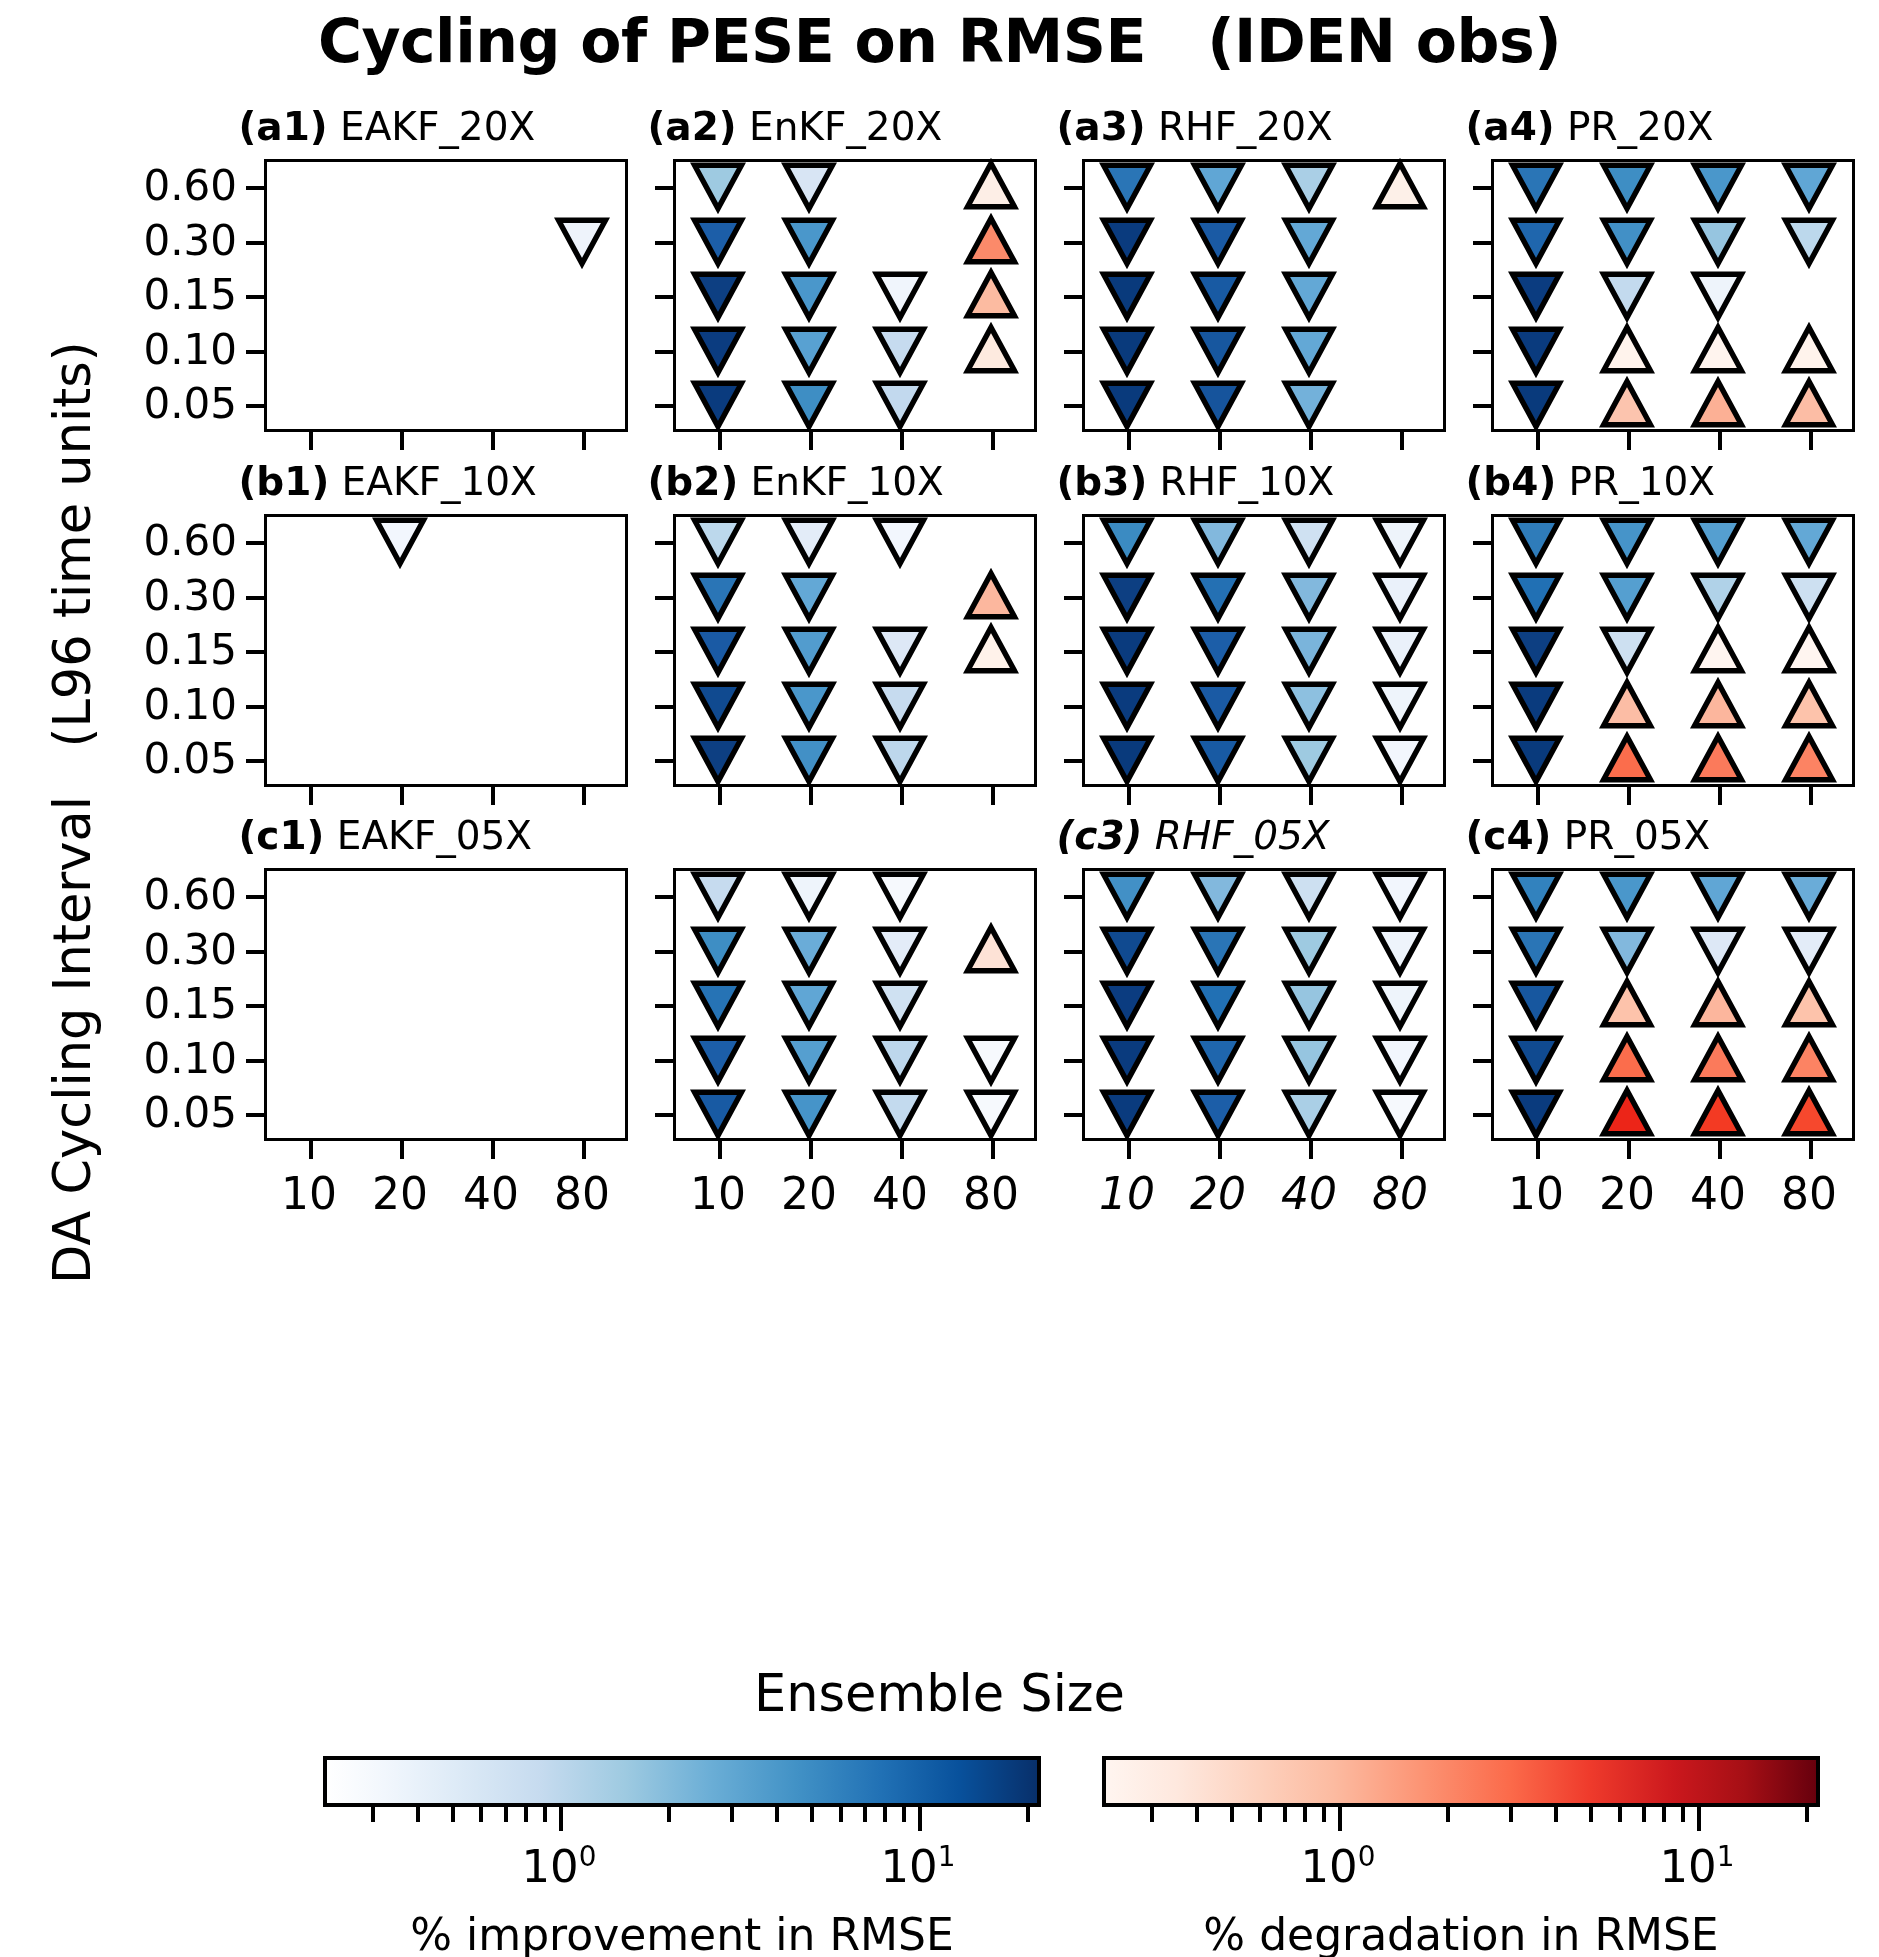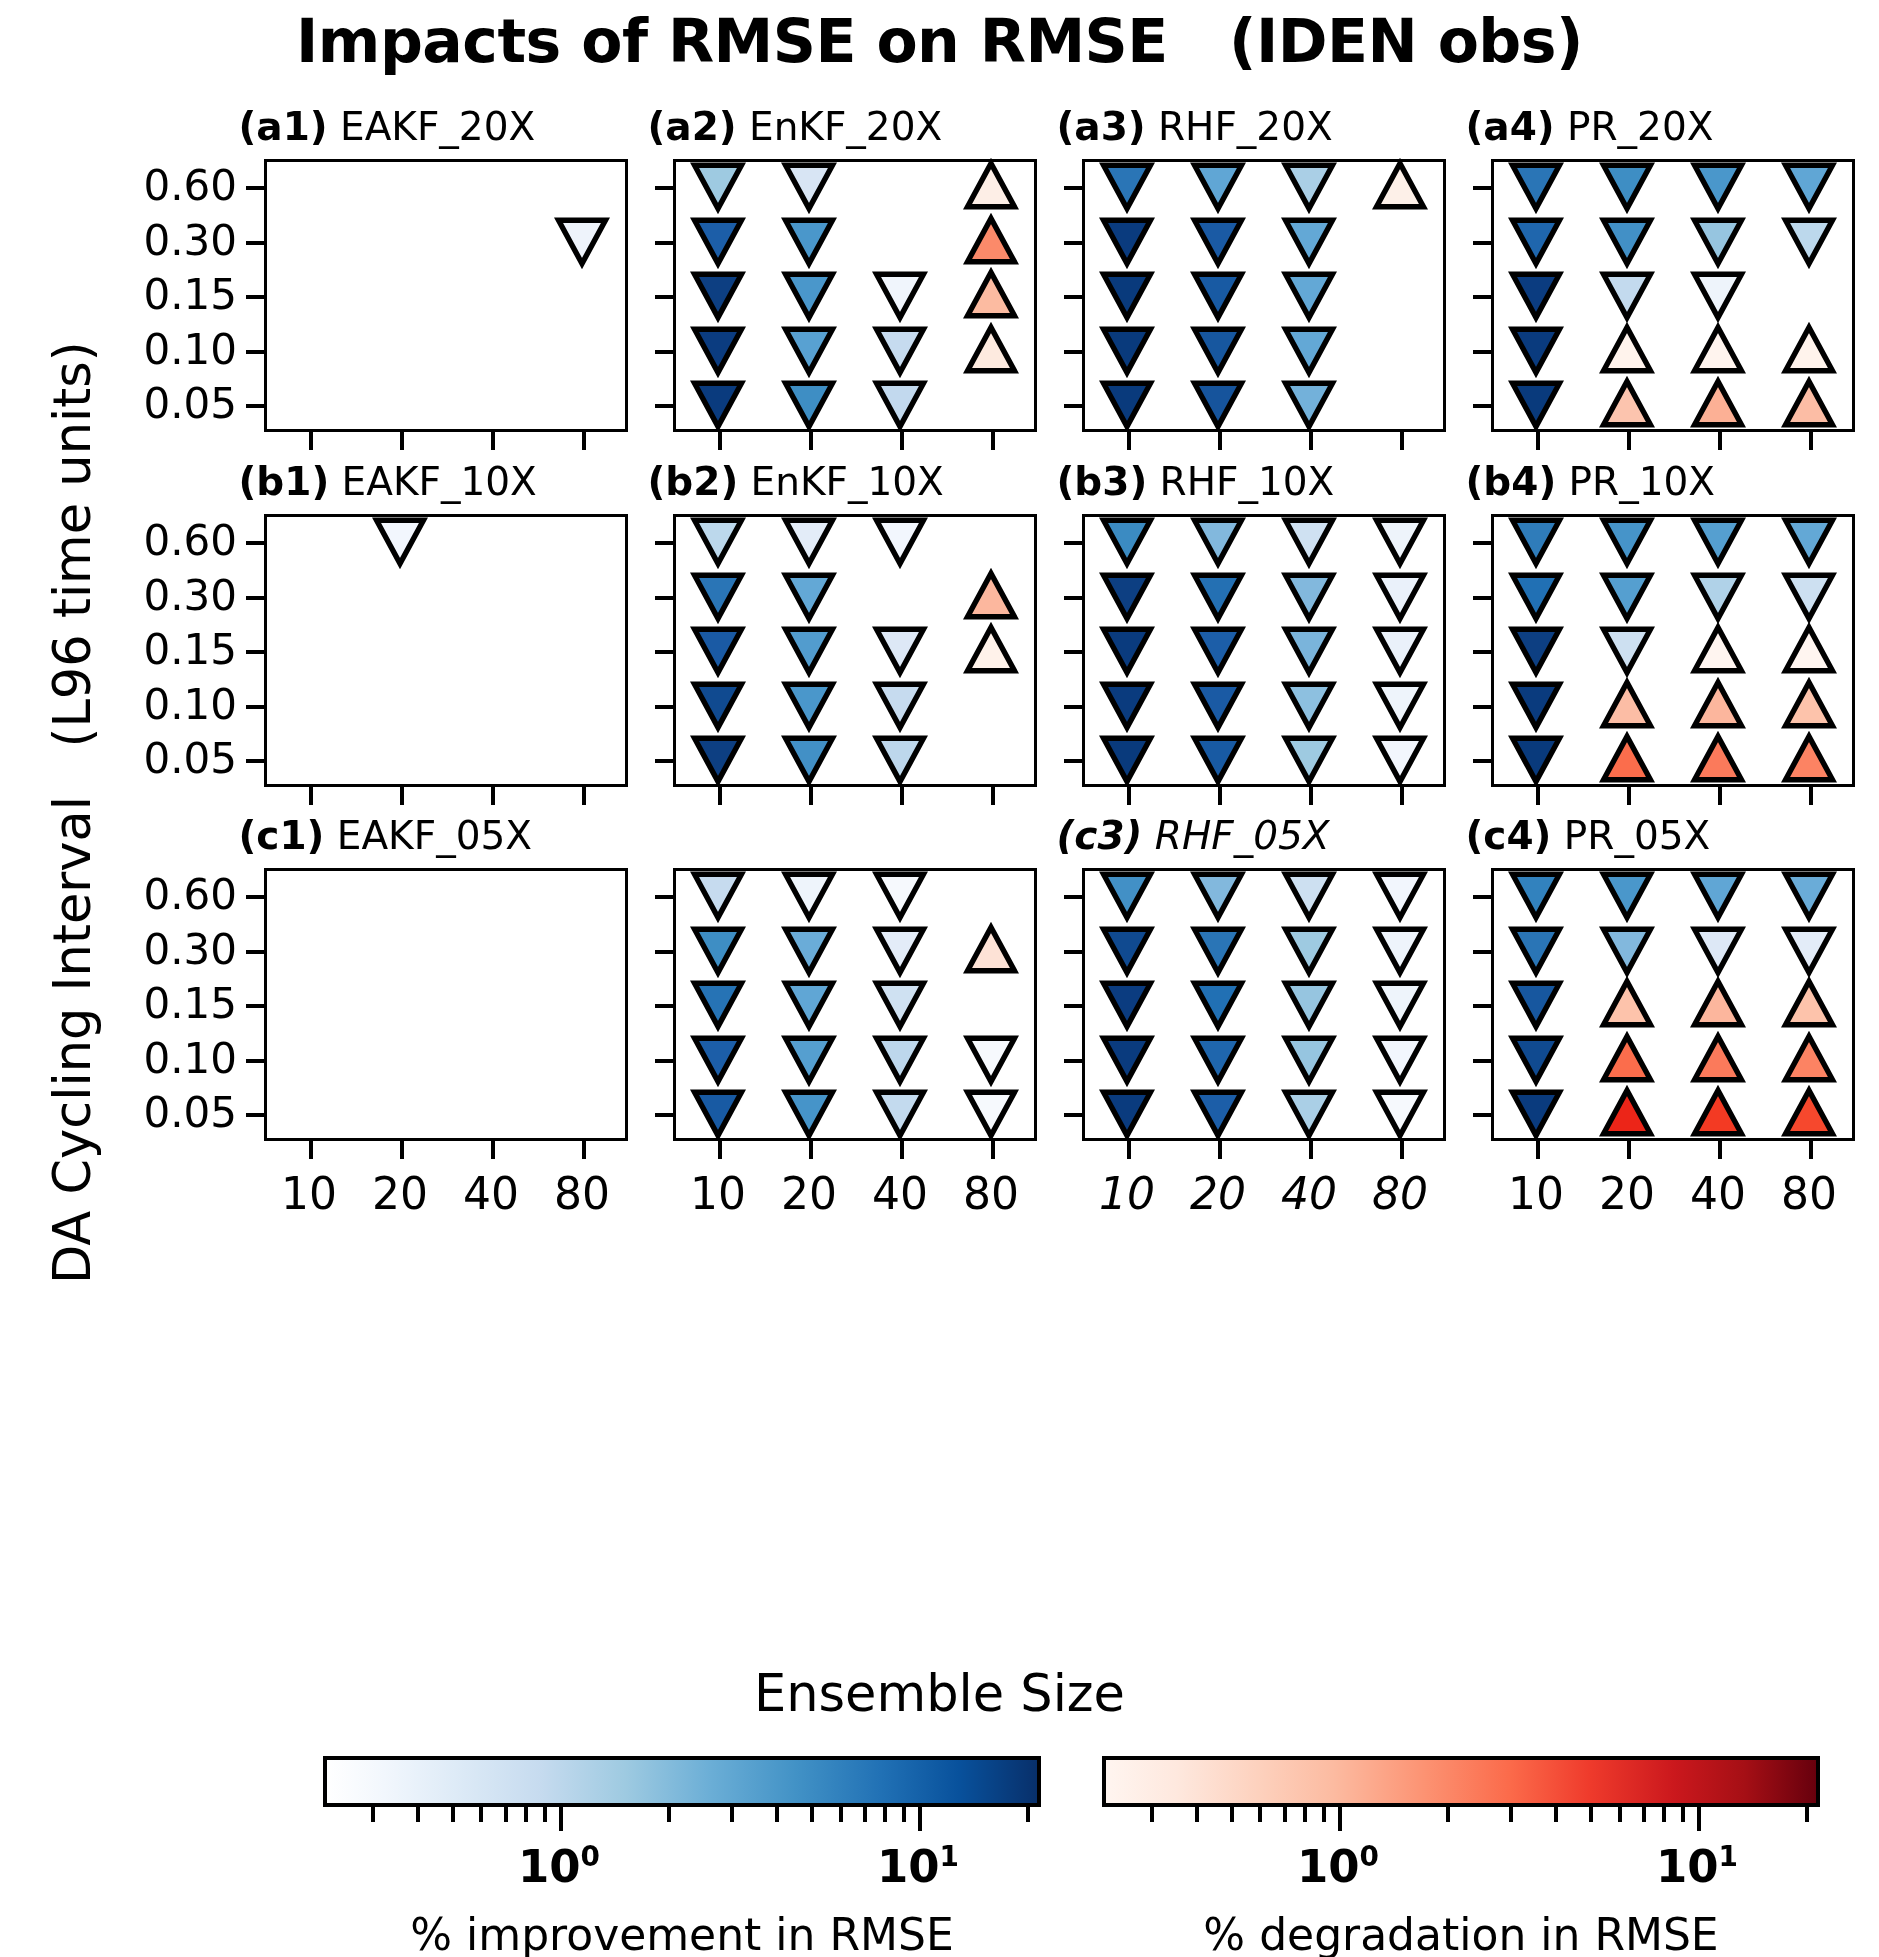--- a/index.html
+++ b/index.html
@@ -58,33 +58,33 @@
   .marker svg{display:block;}
 
   
   .cbar-wrap{position:absolute;}
   .cbar{
     position:absolute;left:0;top:0;width:100%;height:51px;
     border:4.5px solid #000;box-sizing:border-box;
   }
   .cbar-tick{position:absolute;width:3.6px;background:#000;}
   .cbar-ticklabel{
-    position:absolute;font-size:45px;white-space:nowrap;transform:translateX(-50%);font-weight:bold;
+    position:absolute;font-size:45px;white-space:nowrap;transform:translateX(-50%);
   }
   .cbar-ticklabel sup{font-size:0.62em;vertical-align:super;}
   .cbar-caption{
     position:absolute;width:100%;text-align:center;font-size:44px;white-space:nowrap;
   }
 </style>
 </head>
 <body>
 
 <div id="figure">
 
-  <div id="fig-title">Impacts of RMSE on RMSE   (IDEN obs)</div>
+  <div id="fig-title">Cycling of PESE on RMSE   (IDEN obs)</div>
 
   <div id="yaxis-title">DA Cycling Interval   (L96 time units)</div>
   <div id="xaxis-title">Ensemble Size</div>
 
   <div id="panels-layer">
       <div class="panel" style="left: 264px; top: 159px; width: 364px; height: 273px;">
         <div class="panel-title"><span class="tag">(a1)</span><span class="name"> EAKF_20X</span></div>
         <div class="frame"></div>
         <div class="ytick" style="top: 27px;"></div>
         <div class="ytick-label" style="top: 27px;">0.60</div>

